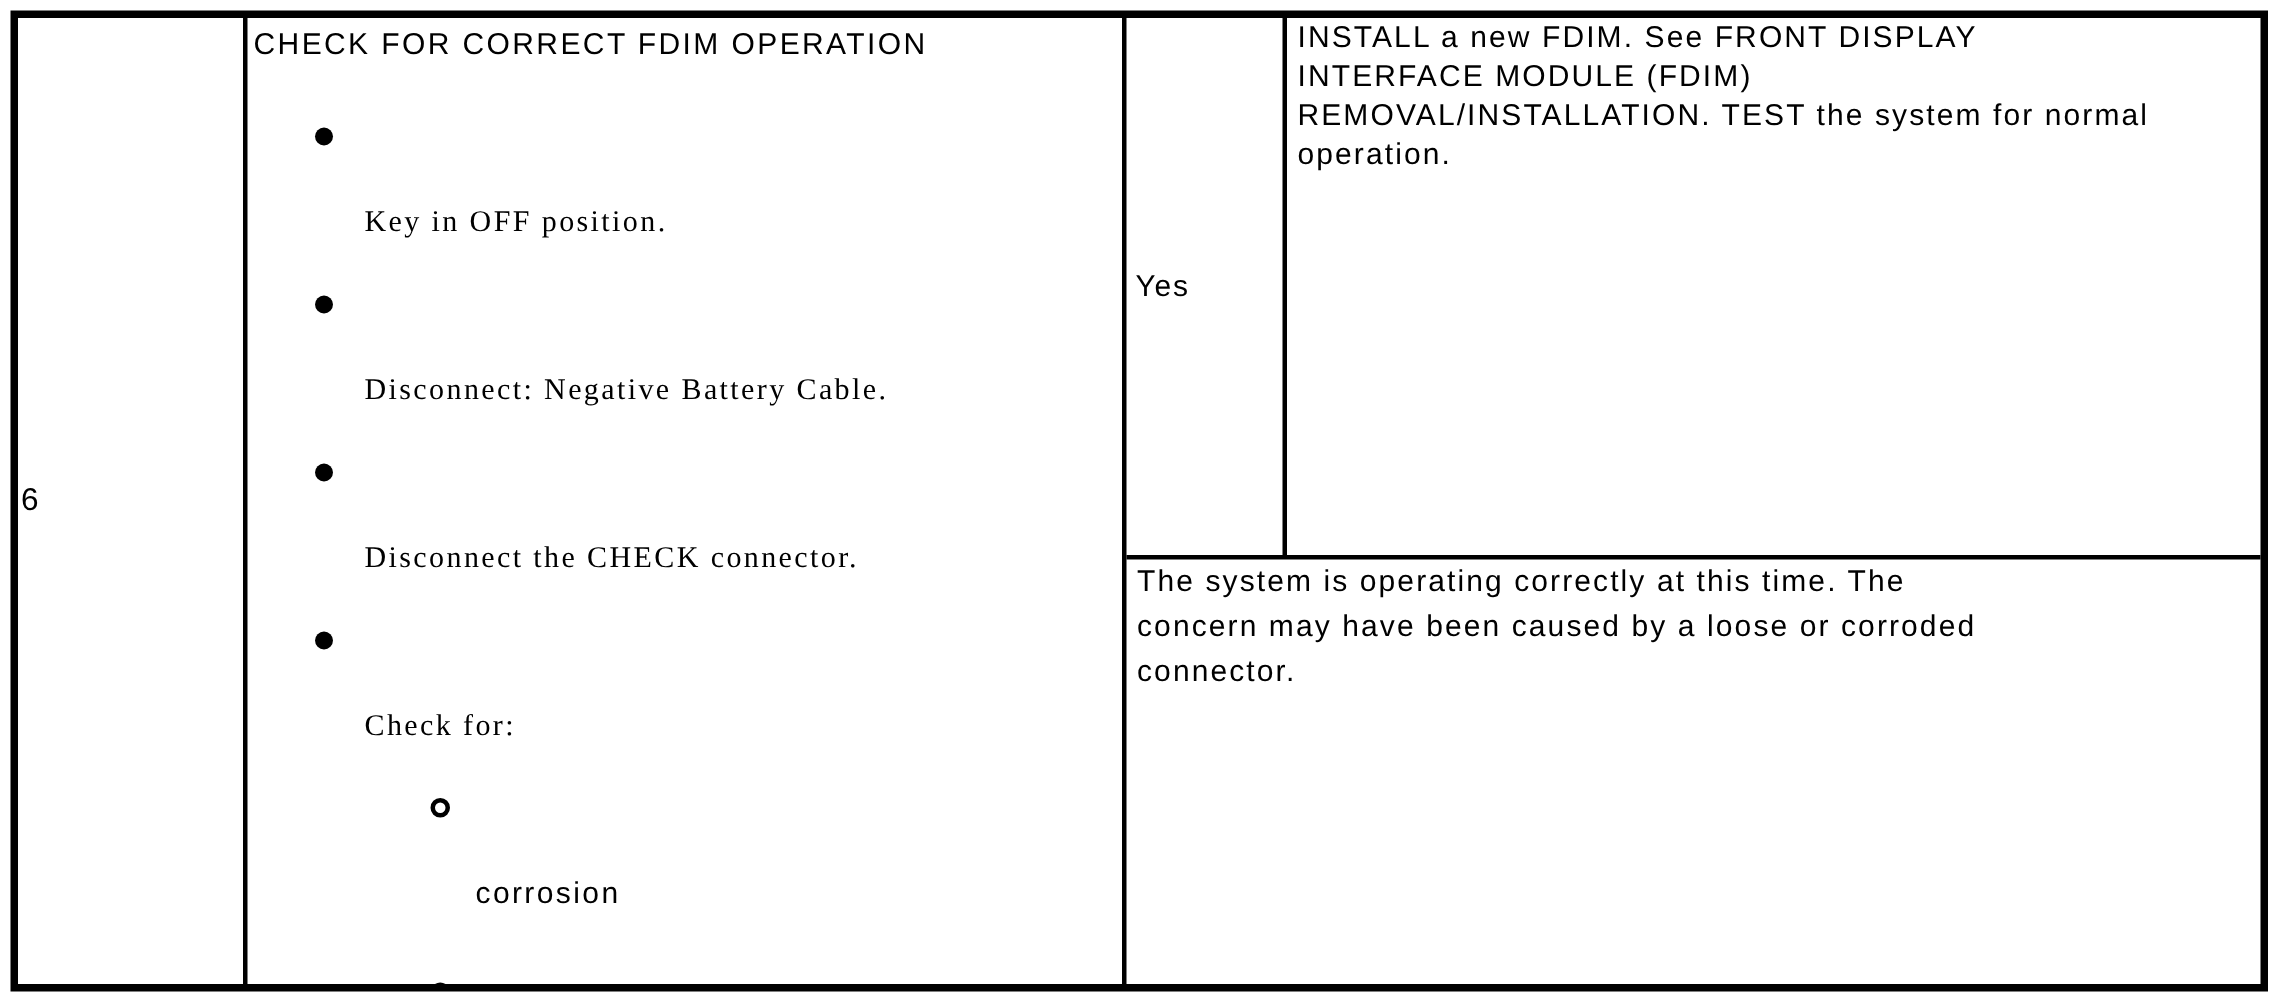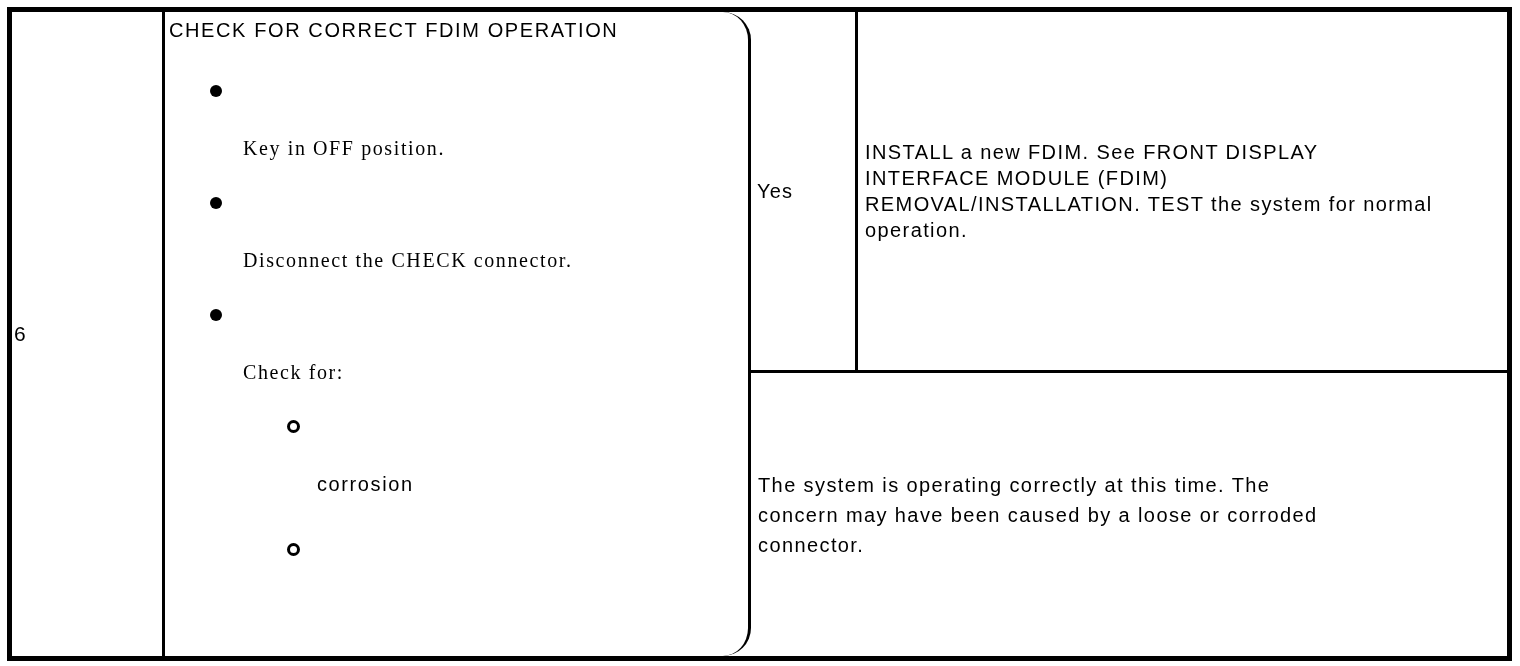--- a/index.html
+++ b/index.html
@@ -34,21 +34,20 @@
     letter-spacing: 1px;
   }
   .col-test {
     width: 586px;
     border-right: 3px solid #000000;
     padding: 4px 0 0 4px;
     font-size: 20px;
     letter-spacing: 1.6px;
     line-height: 29px;
     overflow: hidden;
-    border-radius: 28px;
   }
   .test-title {
     line-height: 29px;
     margin-bottom: 31px;
     white-space: nowrap;
   }
   .bullet-item {
     position: relative;
     padding-left: 74px;
     margin-bottom: 25px;
@@ -98,21 +97,20 @@
     display: flex;
     align-items: center;
     padding-left: 6px;
     font-size: 20px;
     letter-spacing: 1.2px;
     text-align: right;
   }
   .action-cell {
     flex: 1;
     display: flex;
-    align-items: center;
     padding-left: 7px;
     padding-right: 14px;
     font-size: 20px;
     letter-spacing: 1.4px;
   }
   .action-text { white-space: pre-line; }
   .row-yes .action-text { line-height: 26px; }
   .row-no  .action-text { line-height: 30px; }
 </style>
 </head>
@@ -124,20 +122,24 @@
     <div class="col-step">
       <span>6</span>
     </div>
 
     <div class="col-test">
       <div class="test-title">CHECK FOR CORRECT FDIM OPERATION</div>
 
       <div class="bullet-item">
         <span class="marker-dot"></span>
         <span>Key in OFF position.</span>
+      </div>
+      <div class="bullet-item">
+        <span class="marker-dot"></span>
+        <span>Disconnect: Negative Battery Cable.</span>
       </div>
       <div class="bullet-item">
         <span class="marker-dot"></span>
         <span>Disconnect the CHECK connector.</span>
       </div>
       <div class="bullet-item">
         <span class="marker-dot"></span>
         <span>Check for:</span>
       </div>
 

